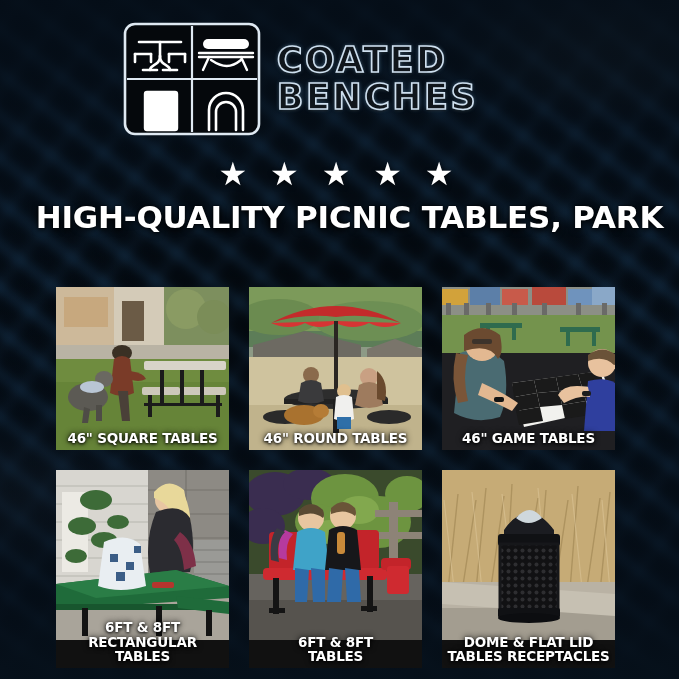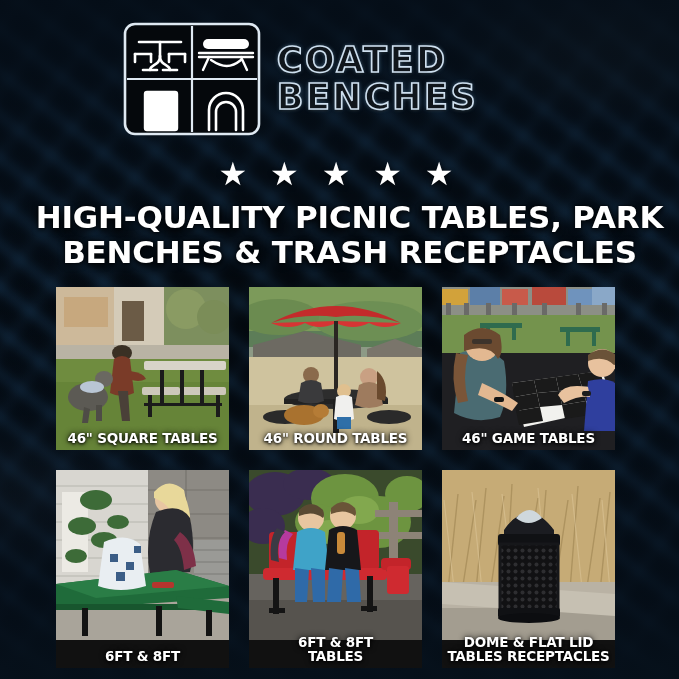--- a/index.html
+++ b/index.html
@@ -159,21 +159,20 @@
     <div class="logo-words">
       <div class="wordline">COATED</div>
       <div class="wordline">BENCHES</div>
     </div>
   </div>
 
   <div class="stars">★ ★ ★ ★ ★</div>
 
   <div class="headline">
     <span>HIGH-QUALITY PICNIC TABLES, PARK</span>
-    <span class="l2">BENCHES &amp; TRASH RECEPTACLES</span>
   </div>
 
   <div class="grid">
 
     <div class="card">
       <div class="photo">
         <svg viewBox="0 0 173 163" width="173" height="163" preserveAspectRatio="none">
           <rect width="173" height="163" fill="#9aa58c"></rect>
           <rect width="173" height="70" fill="#cbbda4"></rect>
           <rect x="0" y="0" width="60" height="62" fill="#cdb99a"></rect>
@@ -409,20 +408,21 @@
                 <rect x="70" y="92" width="8" height="8"></rect>
               <rect x="60" y="102" width="9" height="9"></rect>
                 <rect x="78" y="76" width="7" height="7"></rect>
             </g>
           </g>
           <rect x="96" y="112" width="22" height="6" rx="2" fill="#b5352e"></rect>
         </svg>
       </div>
       <div class="cap">
         <span>6FT &amp; 8FT</span>
+        <span class="c2">RECTANGULAR TABLES</span>
       </div>
     </div>
 
     <div class="card row2">
       <div class="photo">
         <svg viewBox="0 0 173 170" width="173" height="170" preserveAspectRatio="none">
           <rect width="173" height="170" fill="#5a5a58"></rect>
           <rect width="173" height="112" fill="#3a4a2c"></rect>
           <g fill="#3a2d50">
             <ellipse cx="26" cy="24" rx="30" ry="22"></ellipse>

